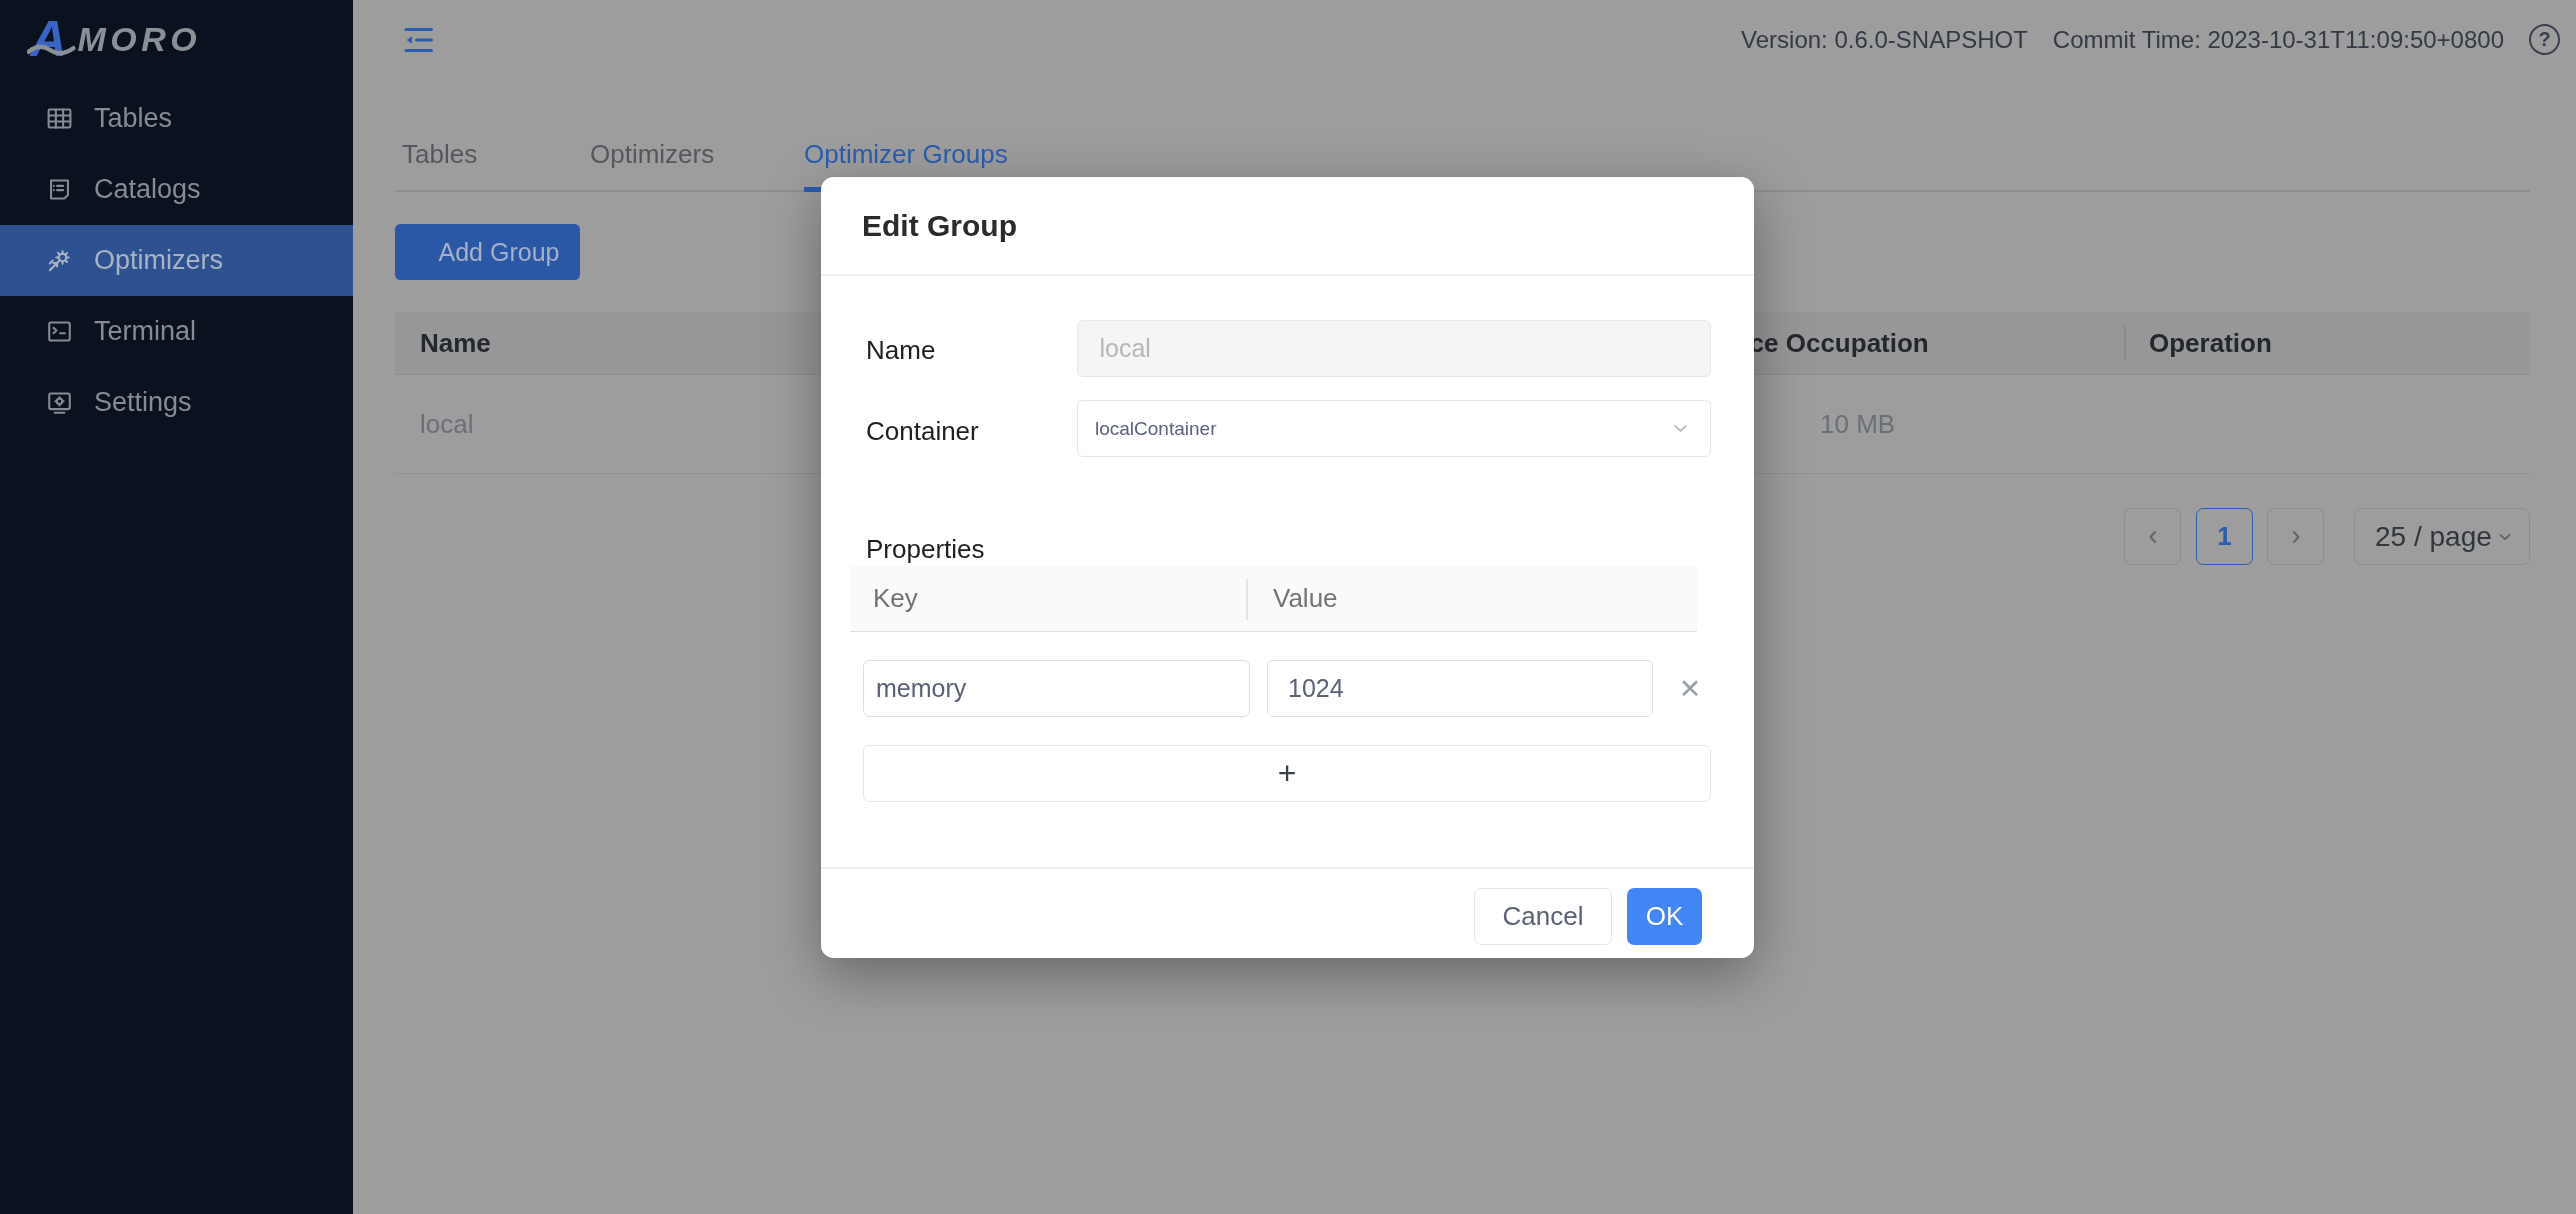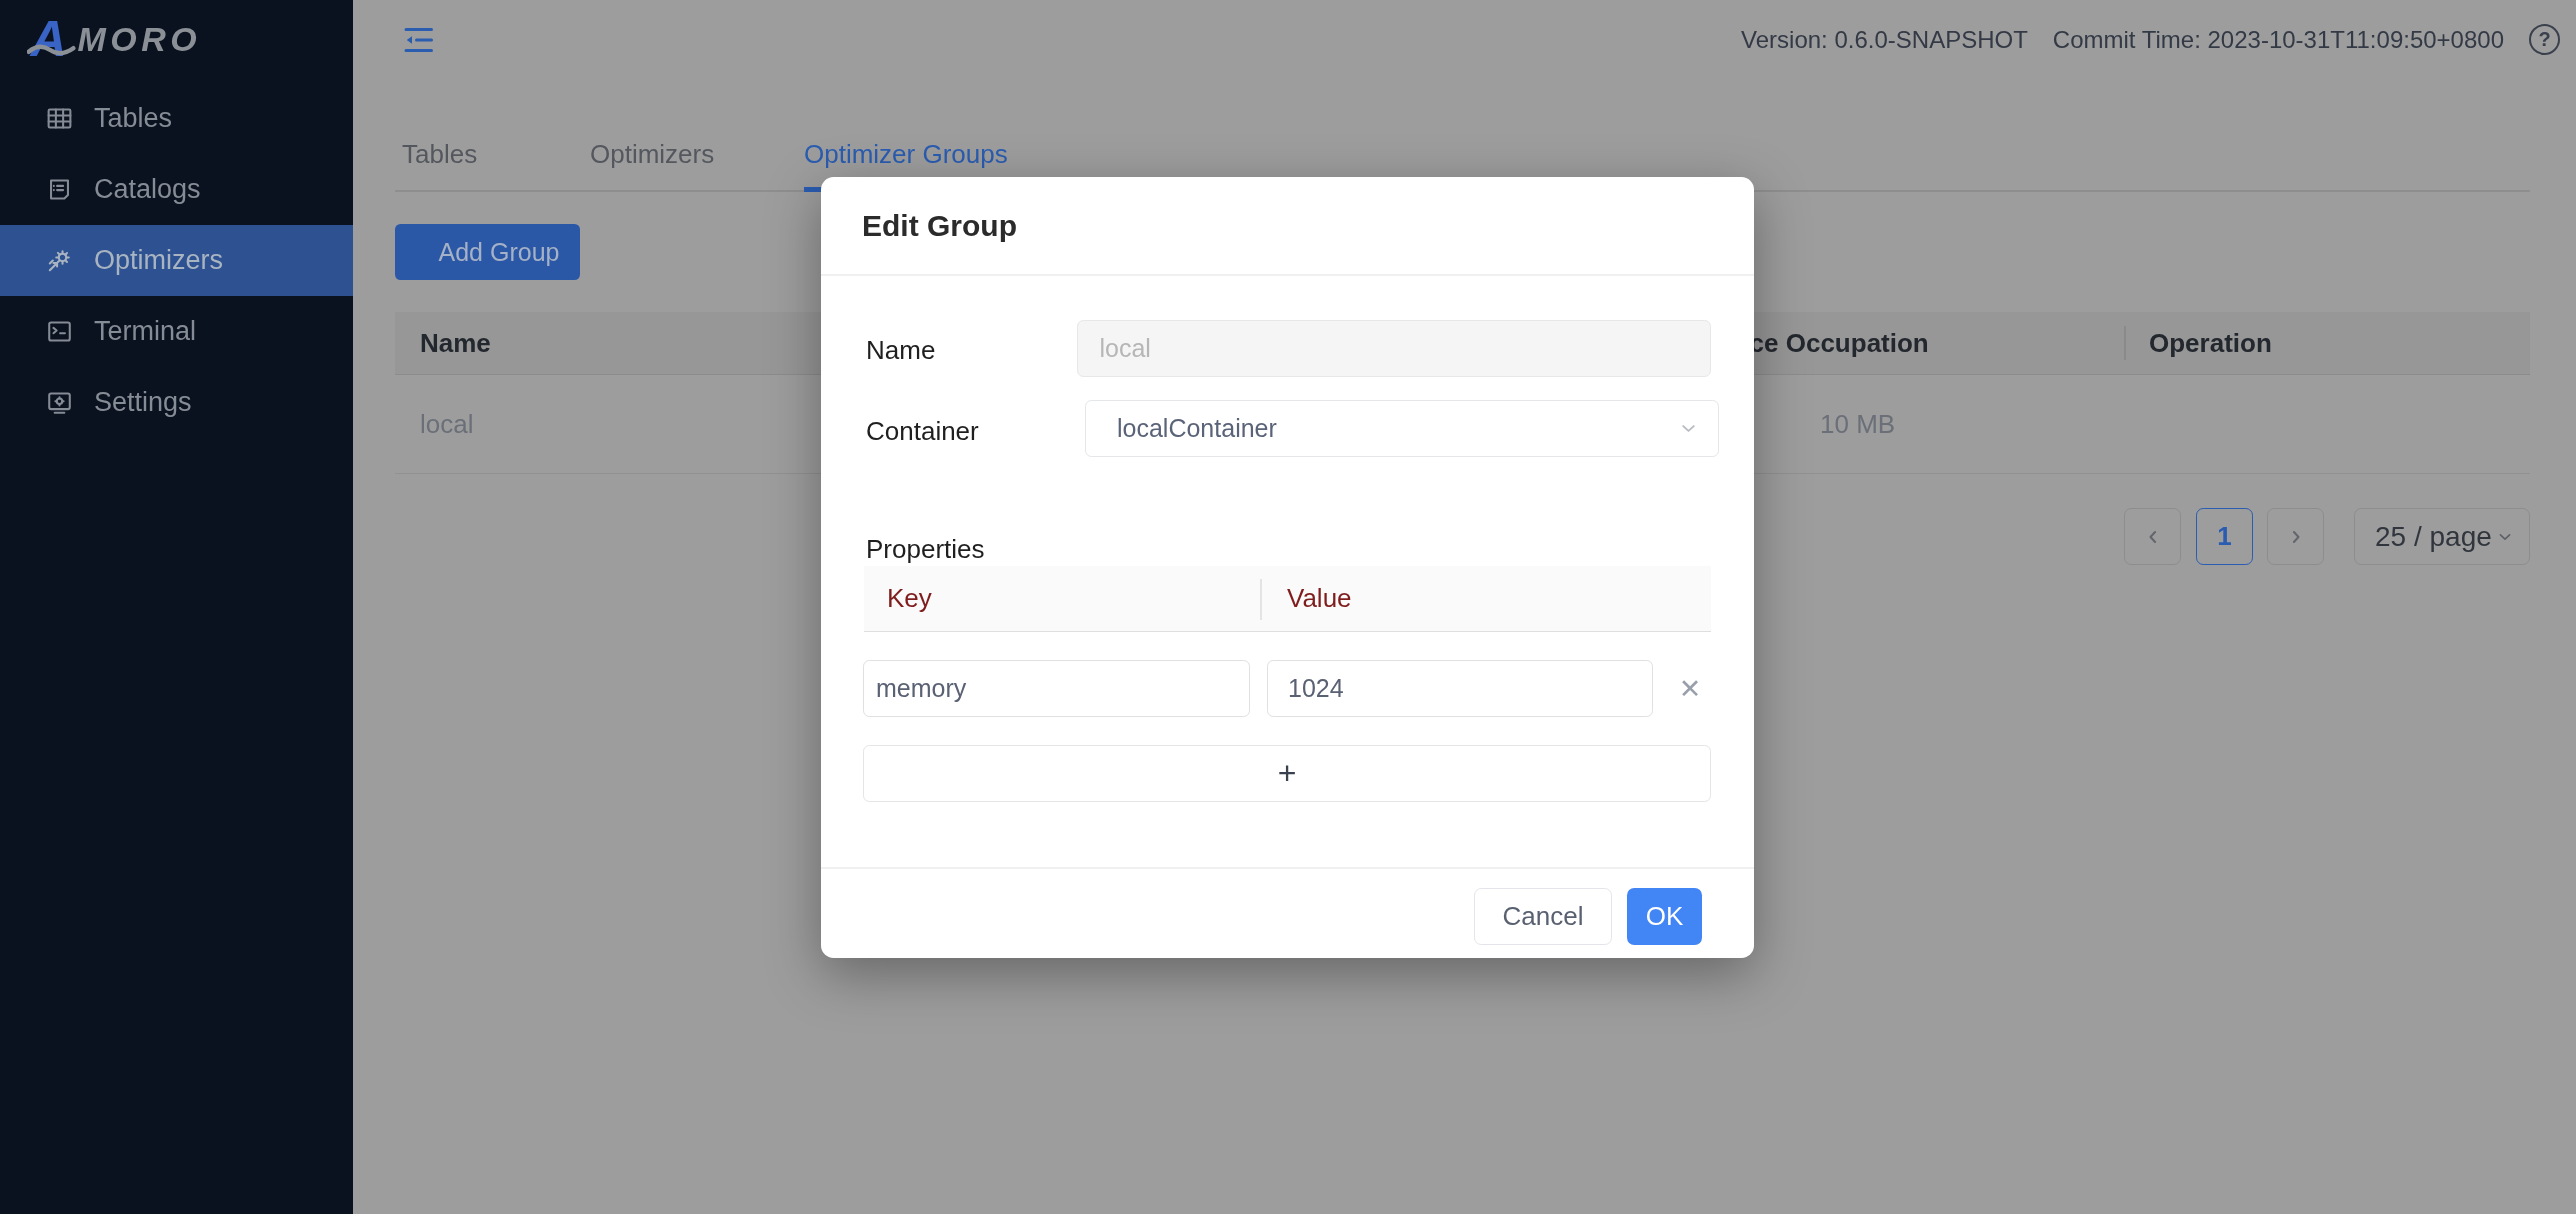--- a/index.html
+++ b/index.html
@@ -47,24 +47,24 @@
   .pg-box.current { border-color:#2a5cb0; color:#2a5cb0; font-size:26px; font-weight:600; }
   .pg-size { position:absolute; left:2354px; top:508px; width:176px; height:57px; border:1.8px solid #8d8d8d; border-radius:7.2px; display:flex; align-items:center; color:#31363e; font-size:28px; padding-left:20px; cursor:pointer; z-index:1; }
   .pg-size svg { position:absolute; right:14.4px; width:20px; height:20px; stroke:#5d6167; fill:none; stroke-width:2; stroke-linecap:round; stroke-linejoin:round; }
   
   .modal { position:absolute; left:821px; top:177px; width:933px; height:781px; background:#ffffff; border-radius:12.6px; box-shadow:0 16px 54px rgba(0,0,0,0.35); z-index:10; }
   .m-title { position:absolute; left:41px; top:32px; font-size:30px; font-weight:600; color:#2b2b2b; }
   .m-line { position:absolute; left:0; width:100%; height:1.8px; background:#f0f0f0; }
   .m-label { position:absolute; left:45px; font-size:26px; color:#1f1f1f; }
   .m-input { position:absolute; left:256px; width:634px; height:57px; border:1.8px solid #e7e7e7; border-radius:6.3px; background:#fff; font-family:"Liberation Sans",sans-serif; font-size:25px; color:#5a6378; padding:0 21.5px; outline:none; }
   .m-input:disabled { background:#f5f5f5; color:#b6b6b6; }
-  .m-select { position:absolute; left:256px; top:223px; width:634px; height:57px; border:1.8px solid #e4e6ea; border-radius:6.3px; background:#fff; display:flex; align-items:center; padding-left:31px; font-size:25px; color:#5a6378; cursor:pointer;margin-left:8px; }
+  .m-select { position:absolute; left:256px; top:223px; width:634px; height:57px; border:1.8px solid #e4e6ea; border-radius:6.3px; background:#fff; display:flex; align-items:center; padding-left:17px; font-size:19px; color:#5a6378; cursor:pointer; }
   .m-select svg, .x-btn svg { width:23px; height:23px; fill:none; stroke-linecap:round; stroke-linejoin:round; }
   .m-select svg { position:absolute; right:18px; stroke:#b9bcc2; stroke-width:2; }
-  .prop-header { position:absolute; left:43px; top:389px; width:847px; height:66px; background:#fafafa; border-bottom:1.8px solid #dedede; font-size:26px; font-weight:500; color:#7f1d1d; }
+  .prop-header { position:absolute; left:29px; top:389px; width:847px; height:66px; background:#fafafa; border-bottom:1.8px solid #dedede; font-size:26px; font-weight:500; color:#737373; }
   .prop-header .ph { position:absolute; top:0; line-height:65px; }
   .prop-vsep { position:absolute; left:396px; top:12.6px; width:1.8px; height:41px; background:#e4e4e4; }
   .p-input { position:absolute; top:483px; height:57px; border:1.8px solid #e0e0e0; border-radius:6.3px; background:#fff; font-family:"Liberation Sans",sans-serif; font-size:25px; color:#5a6173; padding:0 20px; outline:none; }
   .x-btn { position:absolute; left:845px; top:483px; width:48px; height:57px; display:flex; align-items:center; justify-content:center; color:#9aa0ab; font-size:27px; cursor:pointer; }
   .add-row { position:absolute; left:42px; top:568px; width:848px; height:57px; border:1.8px solid #e5e5e5; border-radius:6.3px; display:flex; align-items:center; justify-content:center; font-size:32px; color:#3a414e; cursor:pointer; }
   .m-btn { position:absolute; top:711px; height:57px; border-radius:7.2px; display:flex; align-items:center; justify-content:center; font-size:26px; cursor:pointer; }
   .btn-cancel { left:653px; width:138px; background:#fff; border:1.8px solid #e3e5ea; color:#596070; }
   .btn-ok { left:806px; width:75px; background:#4285f4; color:#ffffff; }
 </style>
 </head>

